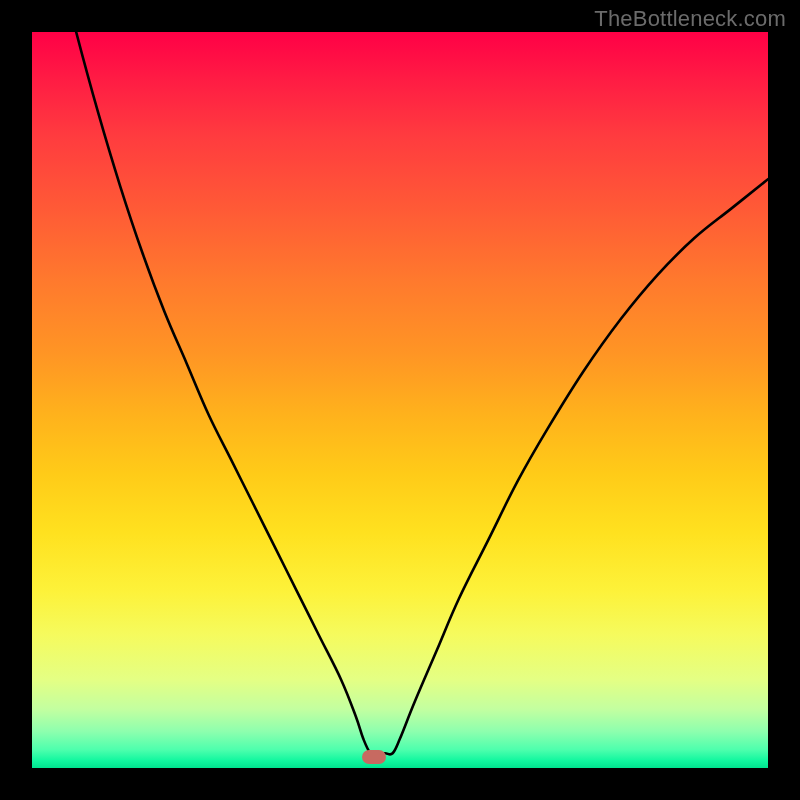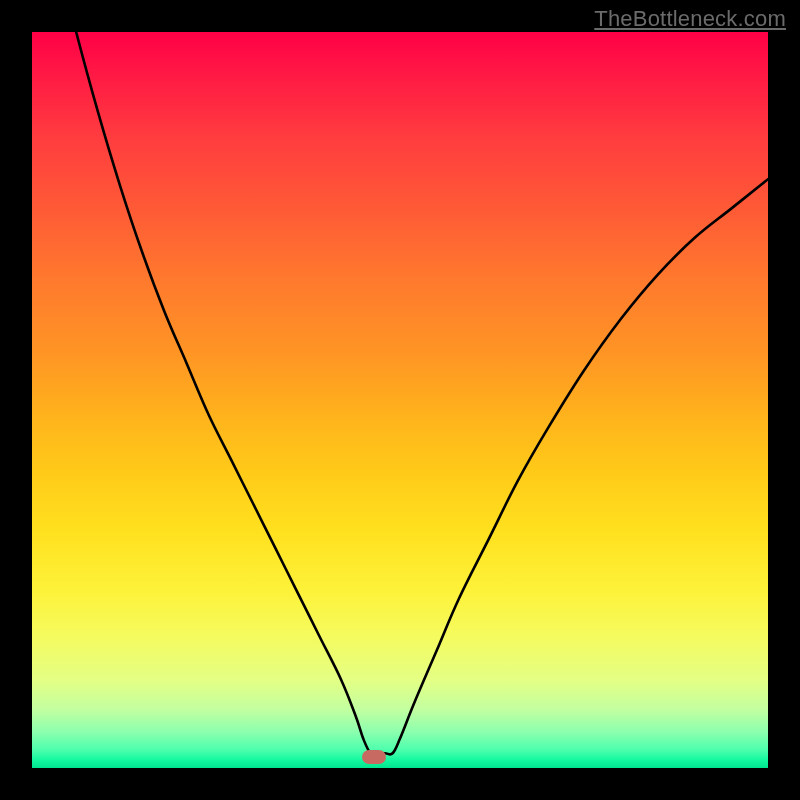--- a/index.html
+++ b/index.html
@@ -59,21 +59,20 @@
   }
   .watermark {
     position: absolute;
     top: 6px;
     right: 14px;
     color: #6b6b6b;
     font-size: 22px;
     font-weight: 400;
     letter-spacing: 0.2px;
     user-select: none;
-    text-decoration: underline;
   }
   svg.curve {
     position: absolute;
     inset: 0;
     width: 100%;
     height: 100%;
   }
 </style>
 </head>
 <body>

